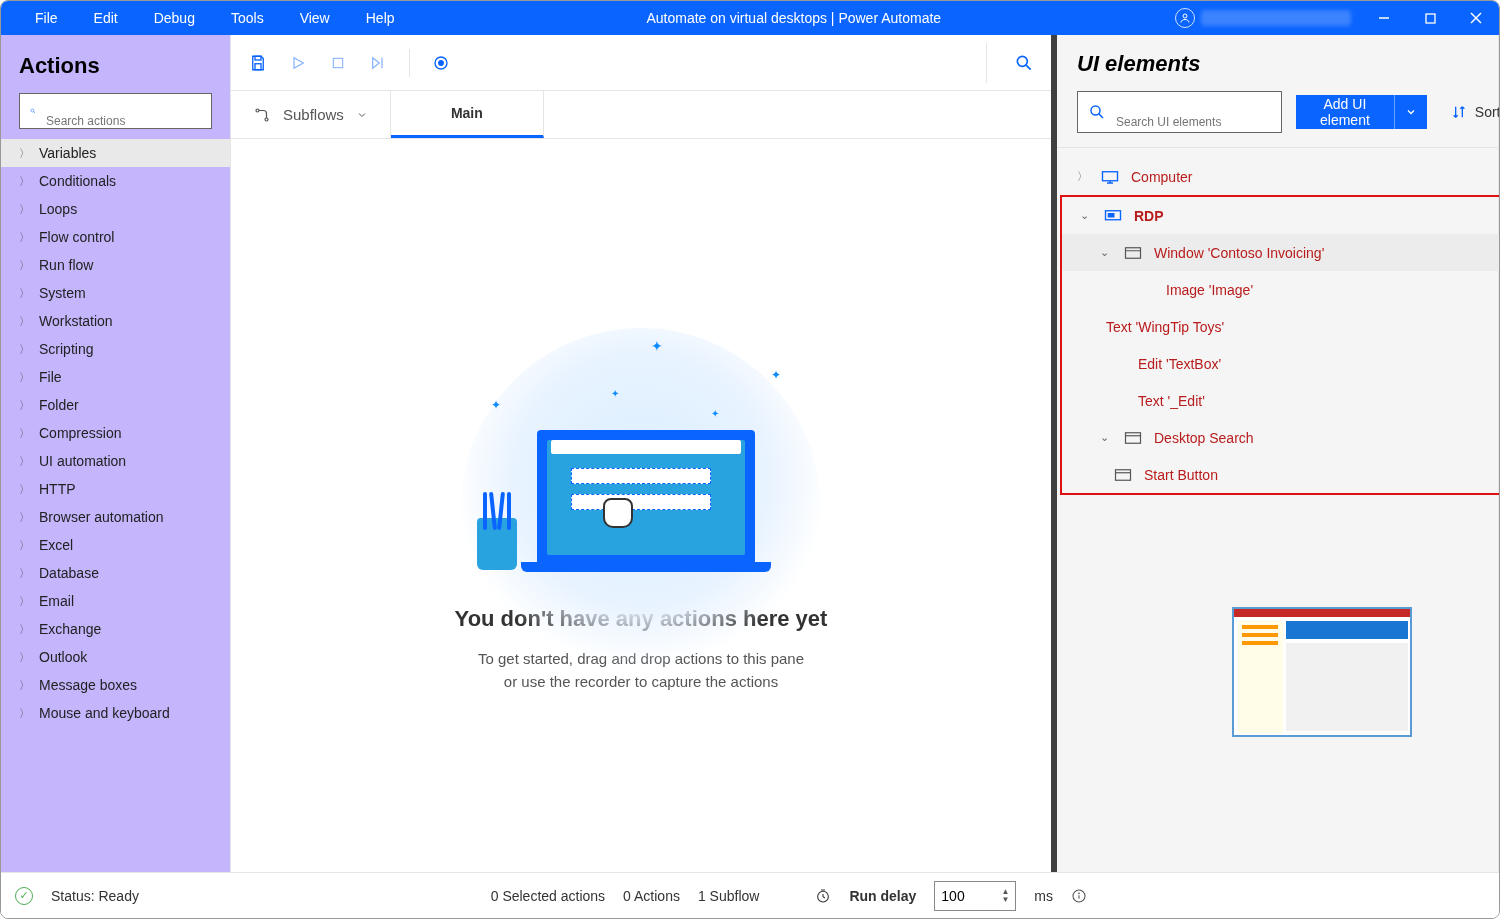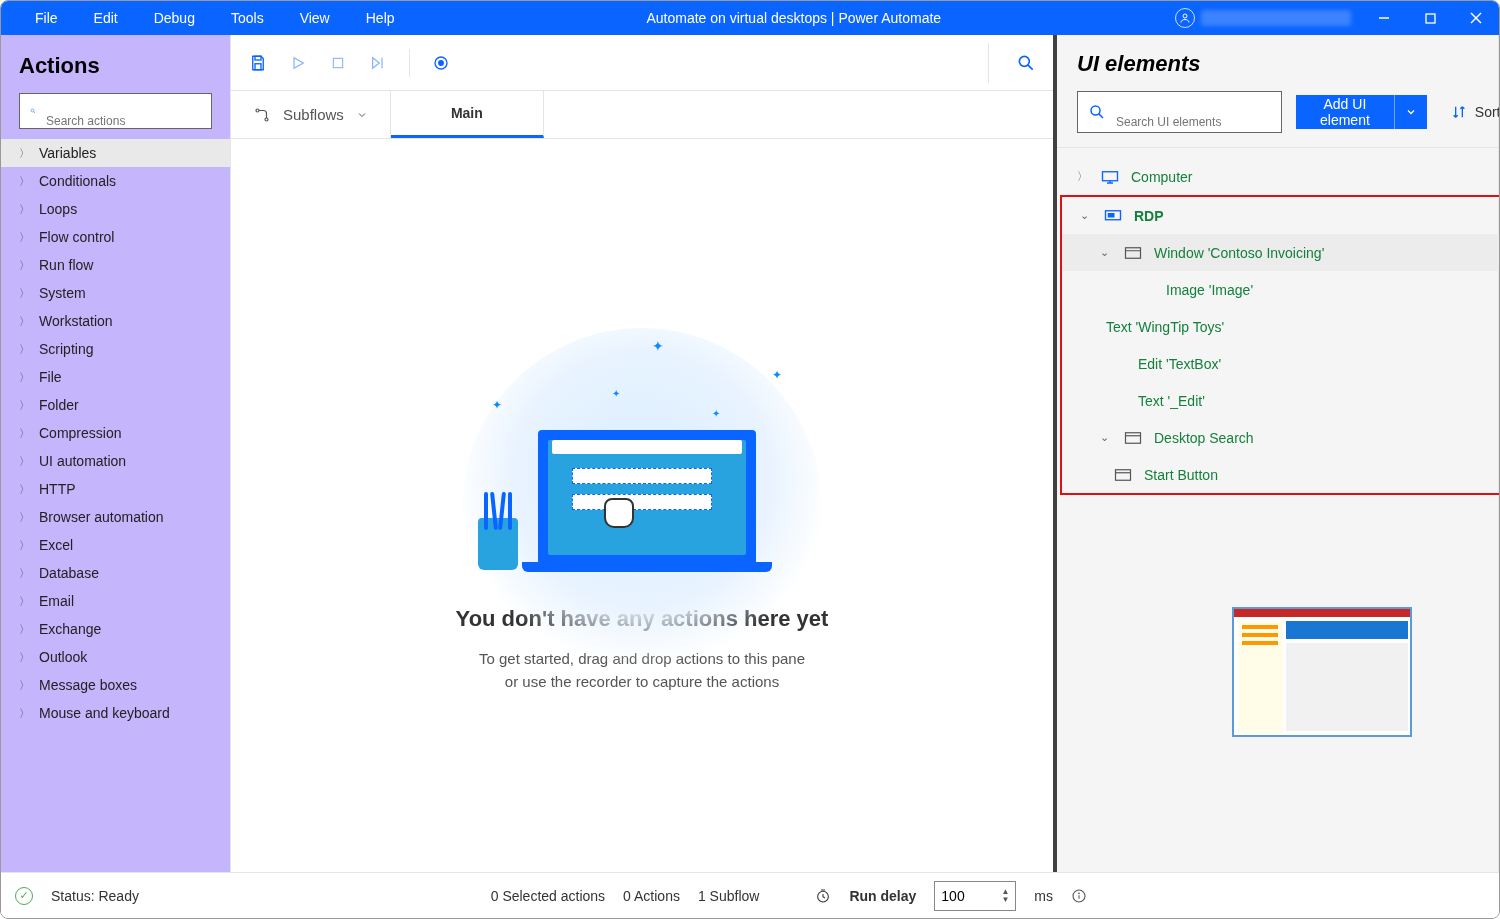--- a/index.html
+++ b/index.html
@@ -24,21 +24,21 @@
 .actions h2 { font-size: 22px; font-weight: 600; padding: 18px 18px 14px; }
 .searchwrap { padding: 0 18px 10px; }
 .searchbox { display:flex; align-items:center; border:1px solid #666; background:#fff; height:36px; padding:0 10px; gap:10px; }
 .searchbox input { border:none; outline:none; flex:1; font-size:12px; background:transparent;margin-top:20px; }
 .actionlist { flex:1; overflow:auto; }
 .cat { display:flex; align-items:center; gap:10px; padding: 6px 18px; font-size:14px; color:#222; }
 .cat.active { background:#e9e9e9; }
 .chev { width:10px; font-size:11px; color:#555; }
 
 
-.center { flex:1; display:flex; flex-direction:column; border-right:4px solid #404040; }
+.center { flex:1; display:flex; flex-direction:column; border-right:6px solid #404040; }
 .toolbar { height: 56px; border-bottom:1px solid #e5e5e5; display:flex; align-items:center; padding:0 12px; gap:10px; }
 .tbtn { width:30px; height:30px; display:flex; align-items:center; justify-content:center; color:#0a64ff; }
 .tbtn.gray { color:#888; opacity:0.5; }
 .tsep { width:1px; height:28px; background:#e5e5e5; margin:0 6px; }
 .toolbar .spacer { flex:1; }
 .tsep2 { width:1px; height:40px; background:#e5e5e5; margin:0 12px; }
 
 .tabbar { height:48px; display:flex; border-bottom:1px solid #e5e5e5; }
 .subflows { display:flex; align-items:center; gap:12px; padding:0 22px; color:#555; font-size:15px; border-right:1px solid #e5e5e5;}
 .tab { padding:0 60px; display:flex; align-items:center; font-size:14px; font-weight:600; color:#333; border-bottom:3px solid #0a64ff; border-right:1px solid #e5e5e5;}
@@ -61,21 +61,21 @@
 .rcontrols { padding:0 20px 14px; display:flex; flex-direction:row; gap:14px; }
 .rrow { display:flex; align-items:center; gap:12px; }
 .addbtn { background:#0a64ff; color:#fff; font-size:14px; height:34px; display:flex; align-items:center; border:none;}
 .addbtn .lbl { padding:0 24px; }
 .addbtn .dd { border-left:1px solid rgba(255,255,255,0.4); padding:0 10px; display:flex; align-items:center; height:100%;}
 .sortbtn { display:flex; align-items:center; gap:8px; color:#333; font-size:14px; }
 .kebab { font-size:18px; color:#555; padding:0 8px;}
 
 .tree { border-top:1px solid #e5e5e5; padding-top:10px; font-size:14px; }
 .trow { display:flex; align-items:center; height:37px; gap:12px; }
-.trow .lbl { color:#15803d; }
+.trow .lbl { color:#b91c1c; }
 .trow .twist { width:12px; color:#666; font-size:11px; }
 .trow .ic { width:18px; height:14px; display:inline-block; }
 .highlight { border:2px solid #d11; margin:0 3px; }
 
 .preview { flex:1; display:flex; align-items:center; justify-content:center; padding:16px 0 40px;}
 .previewimg { width:180px; height:130px; border:2px solid #5b9bd5; background:#fff; position:relative; overflow:hidden;}
 .previewimg .bar { position:absolute; top:0; left:0; right:0; height:8px; background:#c62828;}
 
 
 .status { height:46px; border-top:1px solid #e5e5e5; display:flex; align-items:center; padding:0 14px; font-size:14px; color:#333; gap:18px; background:#fff;}

